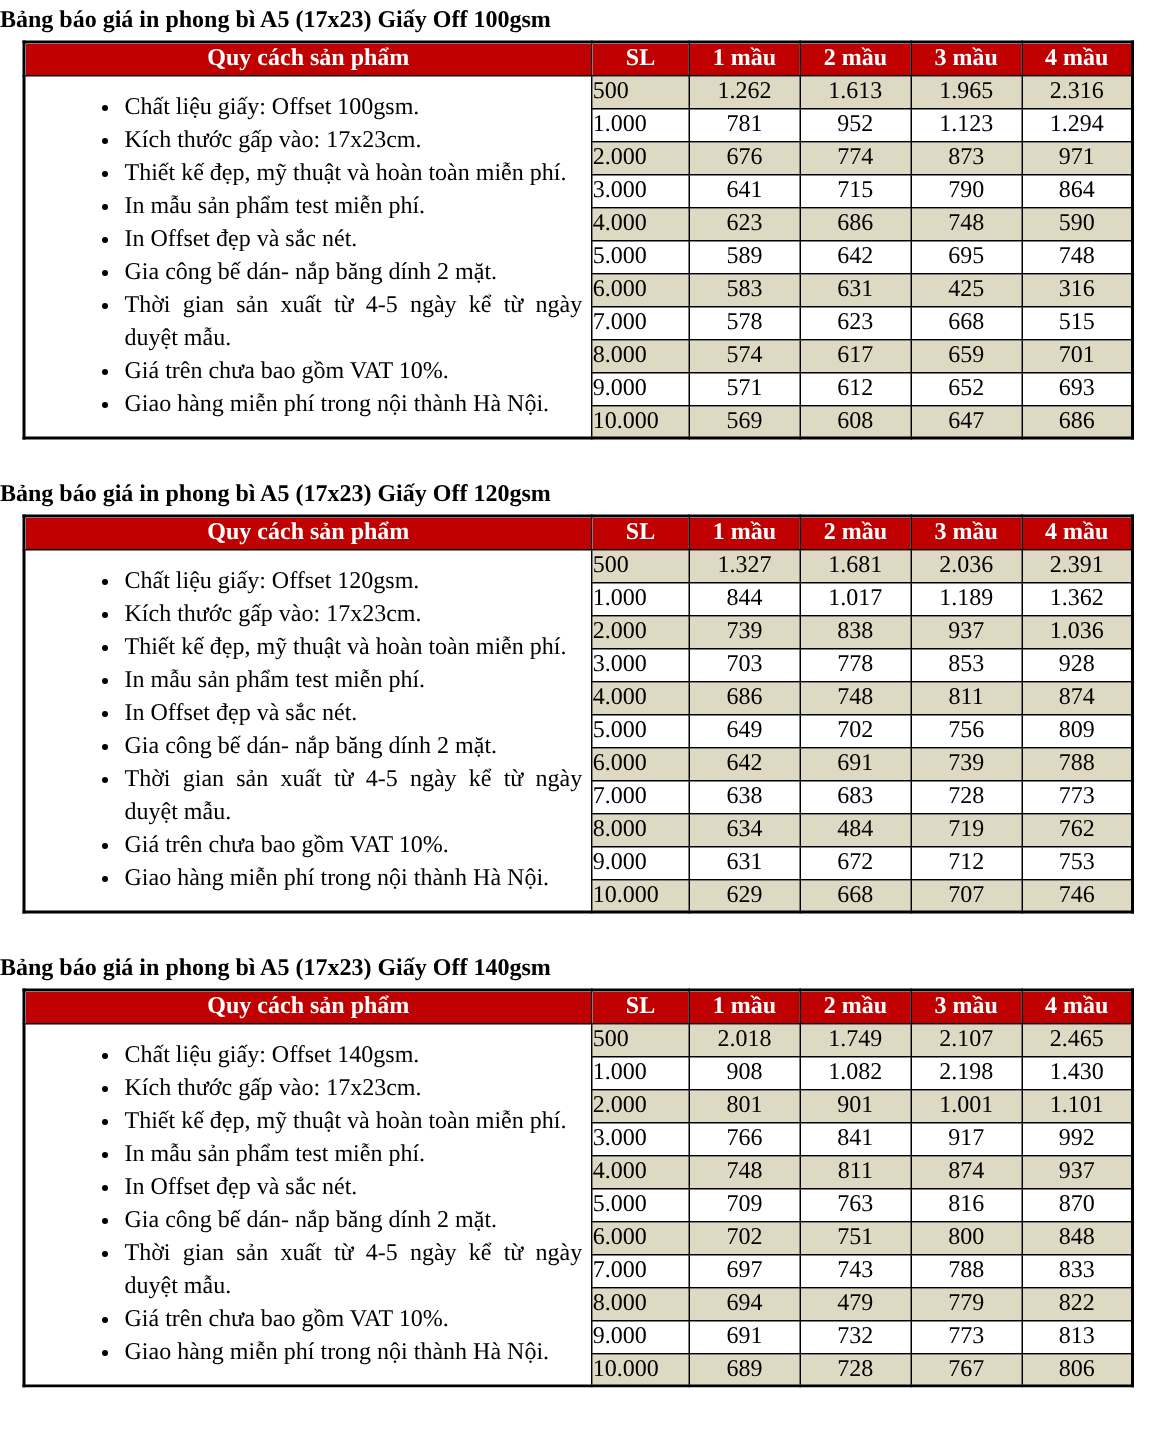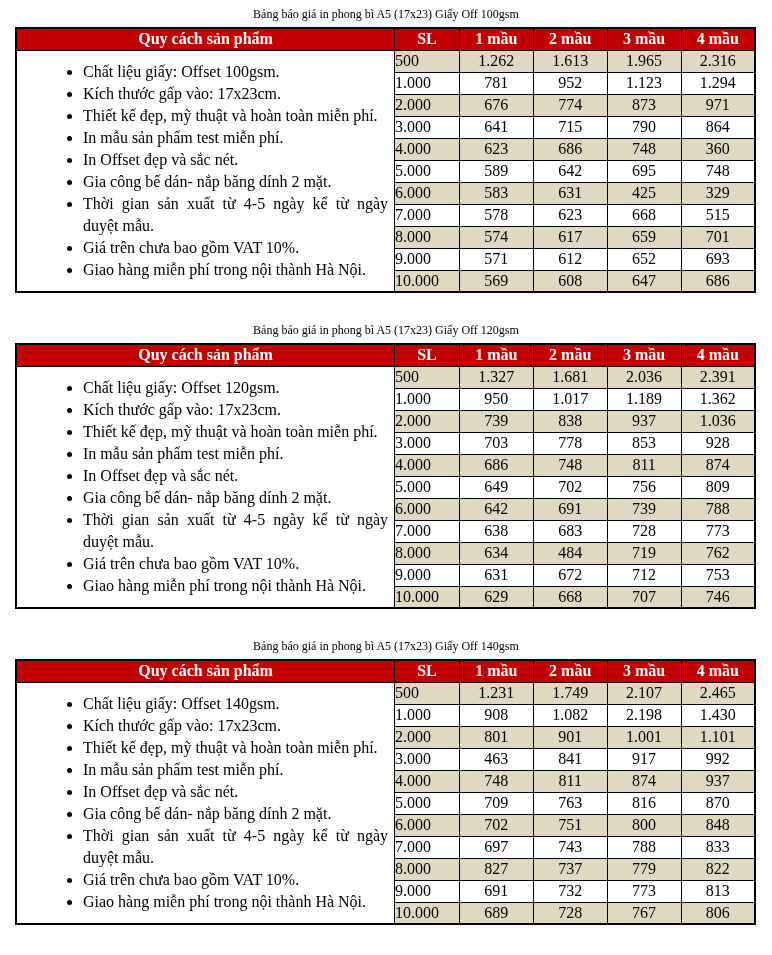--- a/index.html
+++ b/index.html
@@ -13,23 +13,22 @@
     margin: 0; padding: 0;
     background: #ffffff;
     width: 772px;
     color: #000;
     font-family: "Liberation Serif", serif;
   }
   .page { width: 772px; padding-top: 2px; }
   .price-block { margin-top: 27px; }
   .price-block:first-child { margin-top: 0; }
   .tbl-title {
-    font-size: 12px;
-    font-weight: normal;
-    text-align: center;
+    font-size: 16px;
+    font-weight: bold;
     margin: 2px 0 3px 0;
     line-height: 20px;
   }
   table.price-table {
     border-collapse: collapse;
     table-layout: fixed;
     margin-left: 15px;
     width: 741px;
     border: 2px solid var(--border);
   }
@@ -130,35 +129,35 @@
               <td class="price-cell">641</td>
               <td class="price-cell">715</td>
               <td class="price-cell">790</td>
               <td class="price-cell">864</td>
             </tr>
             <tr>
               <td class="qty-cell stripe">4.000</td>
               <td class="price-cell stripe">623</td>
               <td class="price-cell stripe">686</td>
               <td class="price-cell stripe">748</td>
-              <td class="price-cell stripe">360</td>
+              <td class="price-cell stripe">590</td>
             </tr>
             <tr>
               <td class="qty-cell">5.000</td>
               <td class="price-cell">589</td>
               <td class="price-cell">642</td>
               <td class="price-cell">695</td>
               <td class="price-cell">748</td>
             </tr>
             <tr>
               <td class="qty-cell stripe">6.000</td>
               <td class="price-cell stripe">583</td>
               <td class="price-cell stripe">631</td>
               <td class="price-cell stripe">425</td>
-              <td class="price-cell stripe">329</td>
+              <td class="price-cell stripe">316</td>
             </tr>
             <tr>
               <td class="qty-cell">7.000</td>
               <td class="price-cell">578</td>
               <td class="price-cell">623</td>
               <td class="price-cell">668</td>
               <td class="price-cell">515</td>
             </tr>
             <tr>
               <td class="qty-cell stripe">8.000</td>
@@ -222,21 +221,21 @@
                 </ul>
               </td>
               <td class="qty-cell stripe">500</td>
               <td class="price-cell stripe">1.327</td>
               <td class="price-cell stripe">1.681</td>
               <td class="price-cell stripe">2.036</td>
               <td class="price-cell stripe">2.391</td>
             </tr>
             <tr>
               <td class="qty-cell">1.000</td>
-              <td class="price-cell">950</td>
+              <td class="price-cell">844</td>
               <td class="price-cell">1.017</td>
               <td class="price-cell">1.189</td>
               <td class="price-cell">1.362</td>
             </tr>
             <tr>
               <td class="qty-cell stripe">2.000</td>
               <td class="price-cell stripe">739</td>
               <td class="price-cell stripe">838</td>
               <td class="price-cell stripe">937</td>
               <td class="price-cell stripe">1.036</td>
@@ -331,42 +330,42 @@
                   <li>Thiết kế đẹp, mỹ thuật và hoàn toàn miễn phí.</li>
                   <li>In mẫu sản phẩm test miễn phí.</li>
                   <li>In Offset đẹp và sắc nét.</li>
                   <li>Gia công bế dán- nắp băng dính 2 mặt.</li>
                   <li>Thời gian sản xuất từ 4-5 ngày kể từ ngày duyệt mẫu.</li>
                   <li>Giá trên chưa bao gồm VAT 10%.</li>
                   <li>Giao hàng miễn phí trong nội thành Hà Nội.</li>
                 </ul>
               </td>
               <td class="qty-cell stripe">500</td>
-              <td class="price-cell stripe">1.231</td>
+              <td class="price-cell stripe">2.018</td>
               <td class="price-cell stripe">1.749</td>
               <td class="price-cell stripe">2.107</td>
               <td class="price-cell stripe">2.465</td>
             </tr>
             <tr>
               <td class="qty-cell">1.000</td>
               <td class="price-cell">908</td>
               <td class="price-cell">1.082</td>
               <td class="price-cell">2.198</td>
               <td class="price-cell">1.430</td>
             </tr>
             <tr>
               <td class="qty-cell stripe">2.000</td>
               <td class="price-cell stripe">801</td>
               <td class="price-cell stripe">901</td>
               <td class="price-cell stripe">1.001</td>
               <td class="price-cell stripe">1.101</td>
             </tr>
             <tr>
               <td class="qty-cell">3.000</td>
-              <td class="price-cell">463</td>
+              <td class="price-cell">766</td>
               <td class="price-cell">841</td>
               <td class="price-cell">917</td>
               <td class="price-cell">992</td>
             </tr>
             <tr>
               <td class="qty-cell stripe">4.000</td>
               <td class="price-cell stripe">748</td>
               <td class="price-cell stripe">811</td>
               <td class="price-cell stripe">874</td>
               <td class="price-cell stripe">937</td>
@@ -387,22 +386,22 @@
             </tr>
             <tr>
               <td class="qty-cell">7.000</td>
               <td class="price-cell">697</td>
               <td class="price-cell">743</td>
               <td class="price-cell">788</td>
               <td class="price-cell">833</td>
             </tr>
             <tr>
               <td class="qty-cell stripe">8.000</td>
-              <td class="price-cell stripe">827</td>
-              <td class="price-cell stripe">737</td>
+              <td class="price-cell stripe">694</td>
+              <td class="price-cell stripe">479</td>
               <td class="price-cell stripe">779</td>
               <td class="price-cell stripe">822</td>
             </tr>
             <tr>
               <td class="qty-cell">9.000</td>
               <td class="price-cell">691</td>
               <td class="price-cell">732</td>
               <td class="price-cell">773</td>
               <td class="price-cell">813</td>
             </tr>

